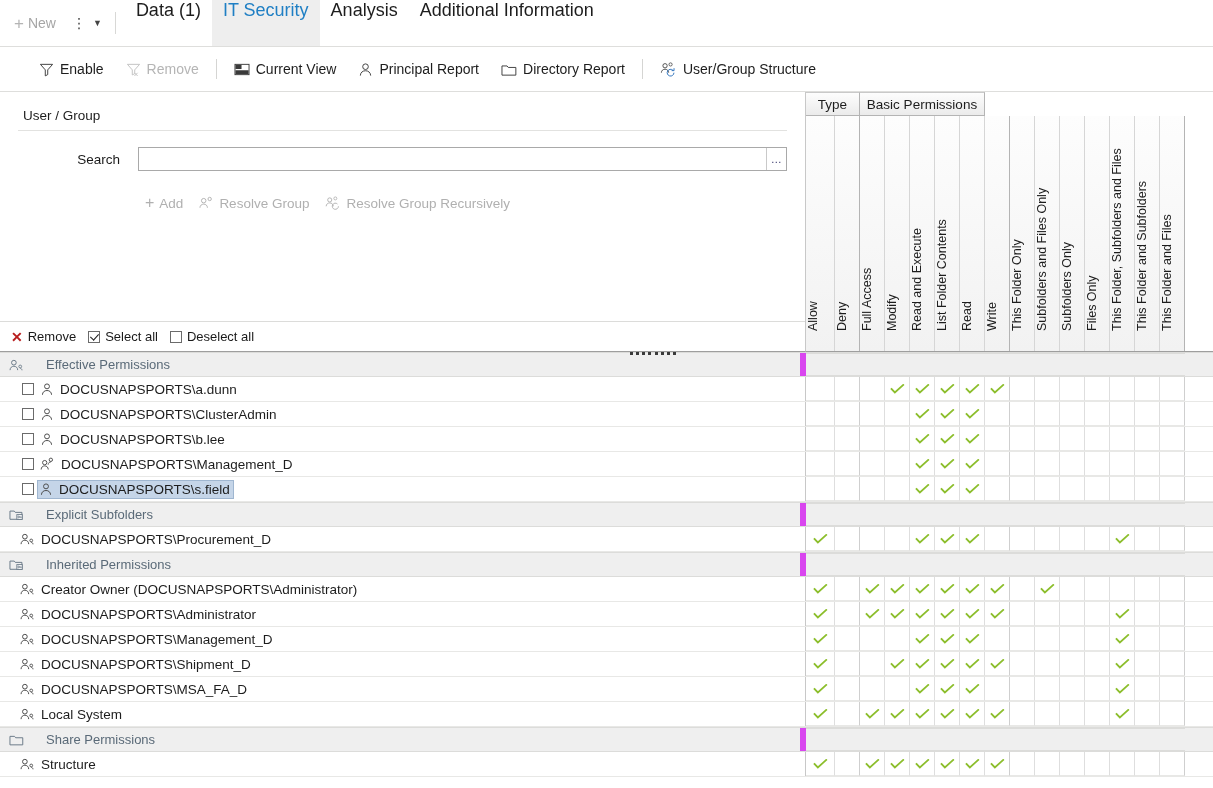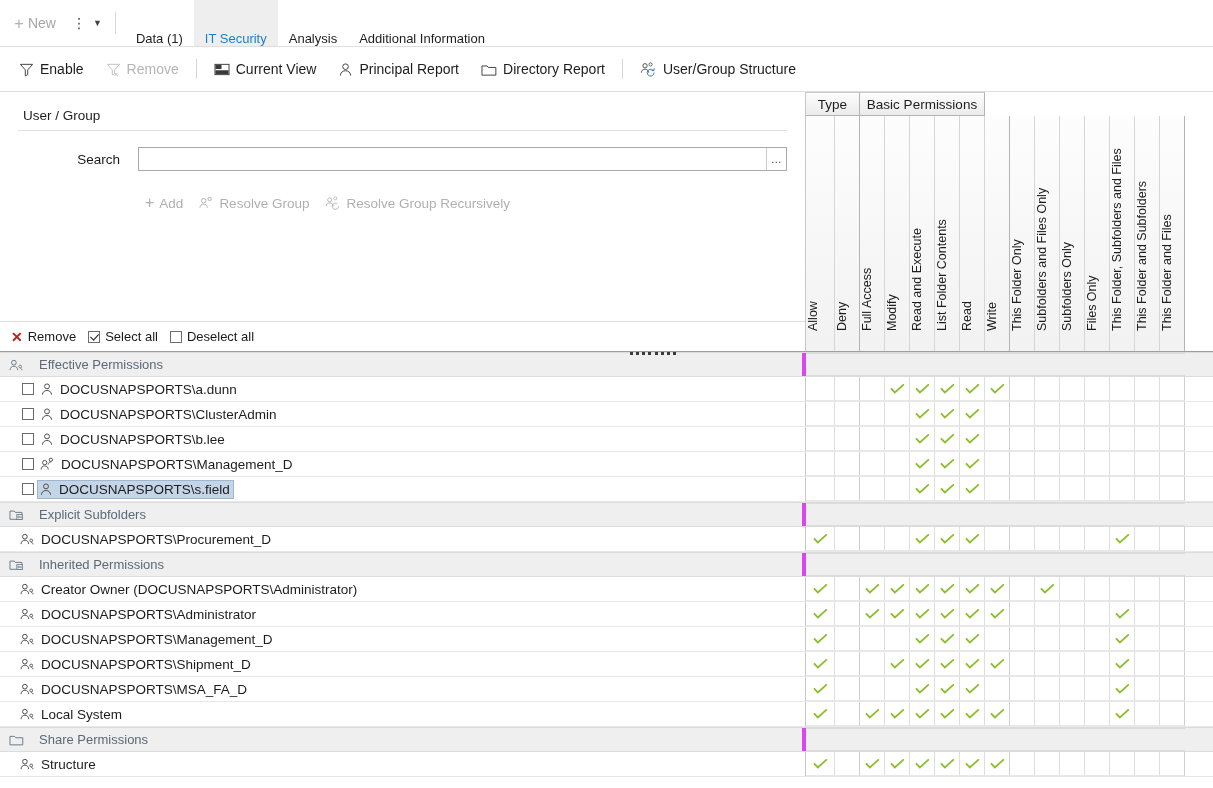--- a/index.html
+++ b/index.html
@@ -25,29 +25,29 @@
   }
   .newbtn .plus { font-size:17px; line-height:1; color:#b4b4b4; }
   .kebab {
     display:flex; align-items:center; gap:7px; padding:0 6px 0 4px; color:#444;
   }
   .kebab .dots { font-size:14px; letter-spacing:0; line-height:1; }
   .kebab .caret { font-size:9px; }
   .vsep { width:1px; background:#d8d8d6; margin:12px 9px 12px 7px; flex:none; }
   .tabs { display:flex; align-items:stretch; }
   .tab {
-    display:flex; align-items:flex-end; padding:0 11px;
-    font-size:13px; color:#1d1d1d; cursor:default; white-space:nowrap;
+    display:flex; align-items:flex-start; padding:0 11px;
+    font-size:18px; color:#1d1d1d; cursor:default; white-space:nowrap;
   }
   .tab.active { background:#eeeeee; color:#1f7fc4; }
 
   
   .toolbar {
     height:45px; display:flex; align-items:center; gap:0;
-    border-bottom:1px solid #dededc; background:#fff; padding-left:8px; flex:none;
+    border-bottom:1px solid #dededc; background:#fff; padding-left:28px; flex:none;
   }
   .tbtn {
     display:flex; align-items:center; gap:6px; padding:0 11px; height:30px;
     font-size:14px; color:#1d1d1d; white-space:nowrap; cursor:default;
   }
   .tbtn.disabled { color:#b5b5b5; }
   .tbtn svg { display:block; }
   .tsep { width:1px; height:20px; background:#d5d5d3; margin:0 6px; flex:none; }
 
   
@@ -123,22 +123,22 @@
     position:absolute; left:630px; top:350px; width:46px; height:6px;
     display:flex; align-items:center; justify-content:space-between; z-index:5;
   }
   .splitgrip i { width:3px; height:3px; background:#3a3a3a; display:block; }
 
   
   .grid { flex:1; overflow:hidden; position:relative; background:#fff; }
   .row { display:flex; height:25px; align-items:stretch; }
   .group-row { background:#efefef; border-bottom:1px solid #dcdcda; border-top:1px solid #dcdcda; }
   .group-label {
-    width:806px; display:flex; align-items:center; gap:15px; padding-left:9px;
-    font-size:13px; color:#5a6a78; border-right:4px solid #d946ef;
+    width:806px; display:flex; align-items:center; gap:22px; padding-left:9px;
+    font-size:13px; color:#5a6a78; border-right:6px solid #d946ef;
   }
   .data-row { border-bottom:1px solid #e8e8e6; }
   .namecell {
     width:806px; display:flex; align-items:center; gap:6px;
     border-right:1px solid #c8c8c8; font-size:13.5px; color:#1d1d1d;
     padding-left:9px; position:relative;
   }
   .namecell.indent { padding-left:22px; }
   .namecell.indent2 { padding-left:20px; }
   .sel-pill {

